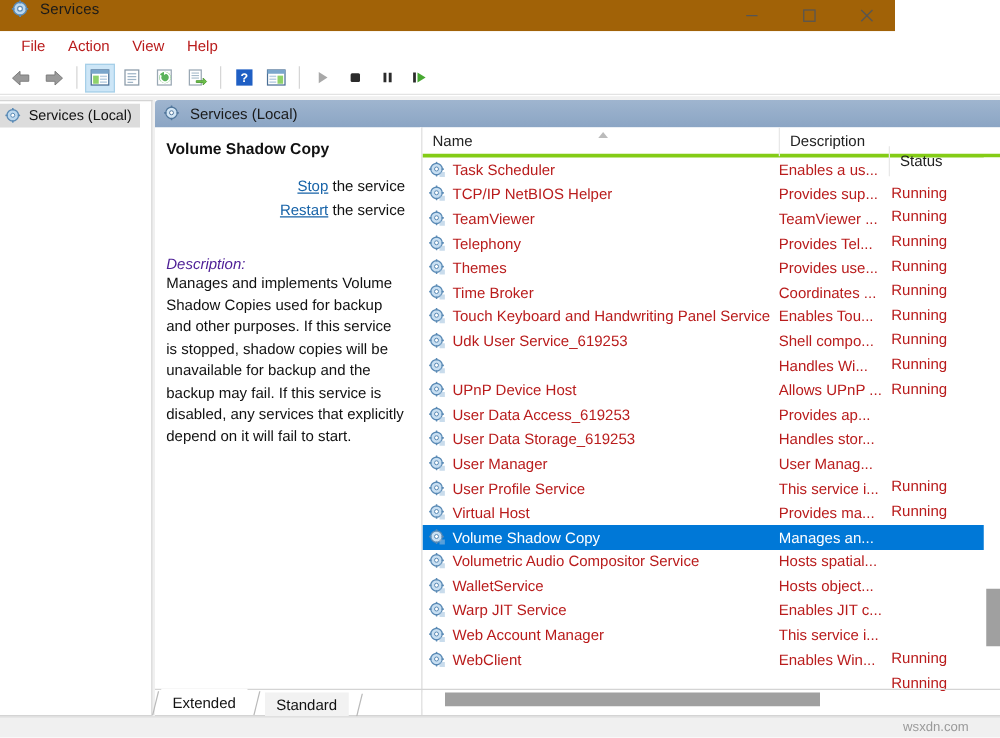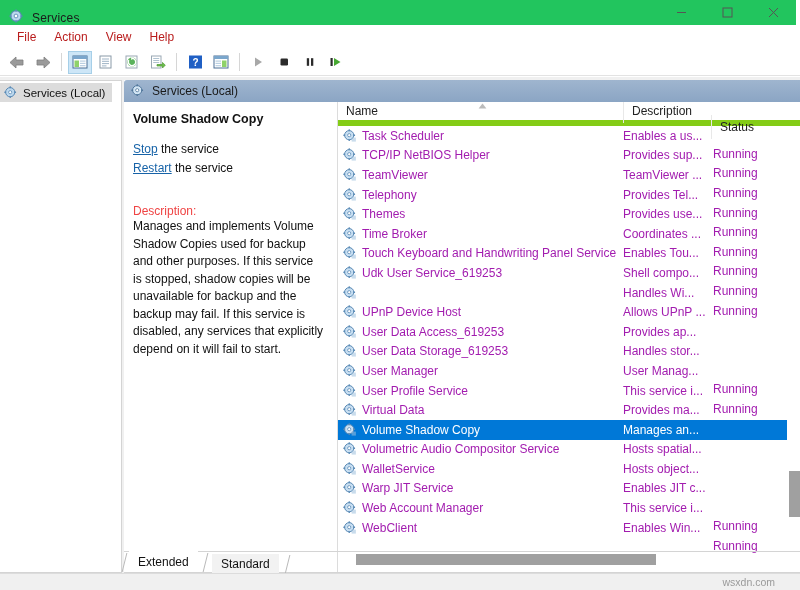--- a/index.html
+++ b/index.html
@@ -10,23 +10,23 @@
     overflow: hidden;
   }
   .app {
     position: relative;
     width: 800px; height: 590px;
     background: #ffffff;
   }
 
   
   .titlebar {
-    position: absolute; top: 0; left: 0; width: 796px; height: 25px;
-    background: #22c55e;
-    display: flex; align-items: flex-end;
+    position: absolute; top: 0; left: 0; width: 716px; height: 25px;
+    background: #a16207;
+    display: flex; align-items: flex-start;
   }
   .title-icon {
     width: 16px; height: 16px; margin-left: 9px; margin-right: 7px;
     position: relative; flex: none;
   }
   .title-text {
     font-size: 12px; color: #1a1a1a; letter-spacing: .2px;
   }
   .win-controls {
     position: absolute; right: 0; top: 0; height: 25px;
@@ -104,35 +104,35 @@
 
   
   .details {
     position: absolute; left: 0; top: 22px; width: 213px; height: 471px;
     background: #ffffff; padding: 10px 12px 0 9px;
     border-right: 1px solid #ffffff;
   }
   .svc-title {
     font-size: 12.5px; font-weight: bold; color: #111; margin-bottom: 14px;
   }
-  .link-line { font-size: 12px; color: #111; line-height: 19px; }
+  .link-line { font-size: 12px; color: #111; line-height: 19px; text-align: right; }
   .link { color: #1763a8; text-decoration: underline; }
-  .desc-label { font-size: 12px; color: #ef4444; margin-top: 26px; }
+  .desc-label { font-size: 12px; color: #4c1d95; margin-top: 26px; font-style: italic; }
   .desc-body { font-size: 12px; color: #111; line-height: 17.5px; }
 
   
   .listview {
     position: absolute; left: 213px; top: 22px;
     width: 463px; height: 471px; background: #ffffff;
     border-left: 1px solid #dcdcdc;
     overflow: hidden;
   }
   .lv-head {
     position: absolute; top: 0; left: 0; width: 463px; height: 24px;
-    background: #ffffff; border-bottom: 6px solid #84cc16;
+    background: #ffffff; border-bottom: 3px solid #84cc16;
     display: flex; align-items: center;
   }
   .lv-head .col {
     font-size: 12px; color: #222; height: 24px;
     display: flex; align-items: center; padding-left: 8px;
     position: relative;
   }
   .lv-head .col + .col { border-left: 1px solid #e8e8e8; }
   .col-name { width: 285px; }
   .col-desc { width: 88px; }
@@ -140,21 +140,21 @@
   .sort-arrow {
     position: absolute; left: 140px; top: 4px;
     width: 9px; height: 6px; opacity: .45;
   }
 
   .lv-rows {
     position: absolute; top: 24px; left: 0; width: 463px; height: 425px;
   }
   .row {
     display: flex; align-items: center; height: 19.6px; width: 463px;
-    font-size: 12px; color: #a21caf;
+    font-size: 12px; color: #b91c1c;
   }
   .row.selected { background: #0078d7; color: #ffffff; }
   .row .cell-name {
     width: 285px; display: flex; align-items: center; gap: 5px;
     padding-left: 5px; white-space: nowrap; overflow: hidden;
   }
   .row .cell-desc { width: 88px; white-space: nowrap; overflow: hidden; }
   .row .cell-status { width: 78px; white-space: nowrap; padding-left: 2px; margin-top: 36px;}
   .gear { width: 14px; height: 14px; position: relative; flex: none; }
 
@@ -668,21 +668,21 @@
   <circle cx="6.2" cy="6.2" r="4.6" fill="#c8dff2" stroke="#5a8ab5" stroke-width="1"></circle>
   <circle cx="6.2" cy="6.2" r="1.6" fill="#ffffff" stroke="#5a8ab5" stroke-width=".8"></circle>
   <g fill="#5a8ab5">
     <rect x="5.6" y="0.3" width="1.3" height="1.9" rx=".3"></rect>
     <rect x="5.6" y="10.2" width="1.3" height="1.9" rx=".3"></rect>
     <rect x="0.3" y="5.6" width="1.9" height="1.3" rx=".3"></rect>
     <rect x="10.2" y="5.6" width="1.9" height="1.3" rx=".3"></rect>
   </g>
   <path d="M8.6 8.6 L12.9 8.6 L12.9 12.6 L8.6 12.6 Z" fill="#9cc0dd" opacity=".55"></path>
 </svg></span>
-                <span>Virtual Data</span>
+                <span>Virtual Host</span>
               </div>
               <div class="cell-desc">Provides ma...</div>
               <div class="cell-status"></div>
             </div>
             <div class="row selected">
               <div class="cell-name">
                 <span class="gear"><svg width="14" height="14" viewBox="0 0 14 14">
   <circle cx="6.2" cy="6.2" r="4.6" fill="#c8dff2" stroke="#5a8ab5" stroke-width="1"></circle>
   <circle cx="6.2" cy="6.2" r="1.6" fill="#ffffff" stroke="#5a8ab5" stroke-width=".8"></circle>
   <g fill="#5a8ab5">

